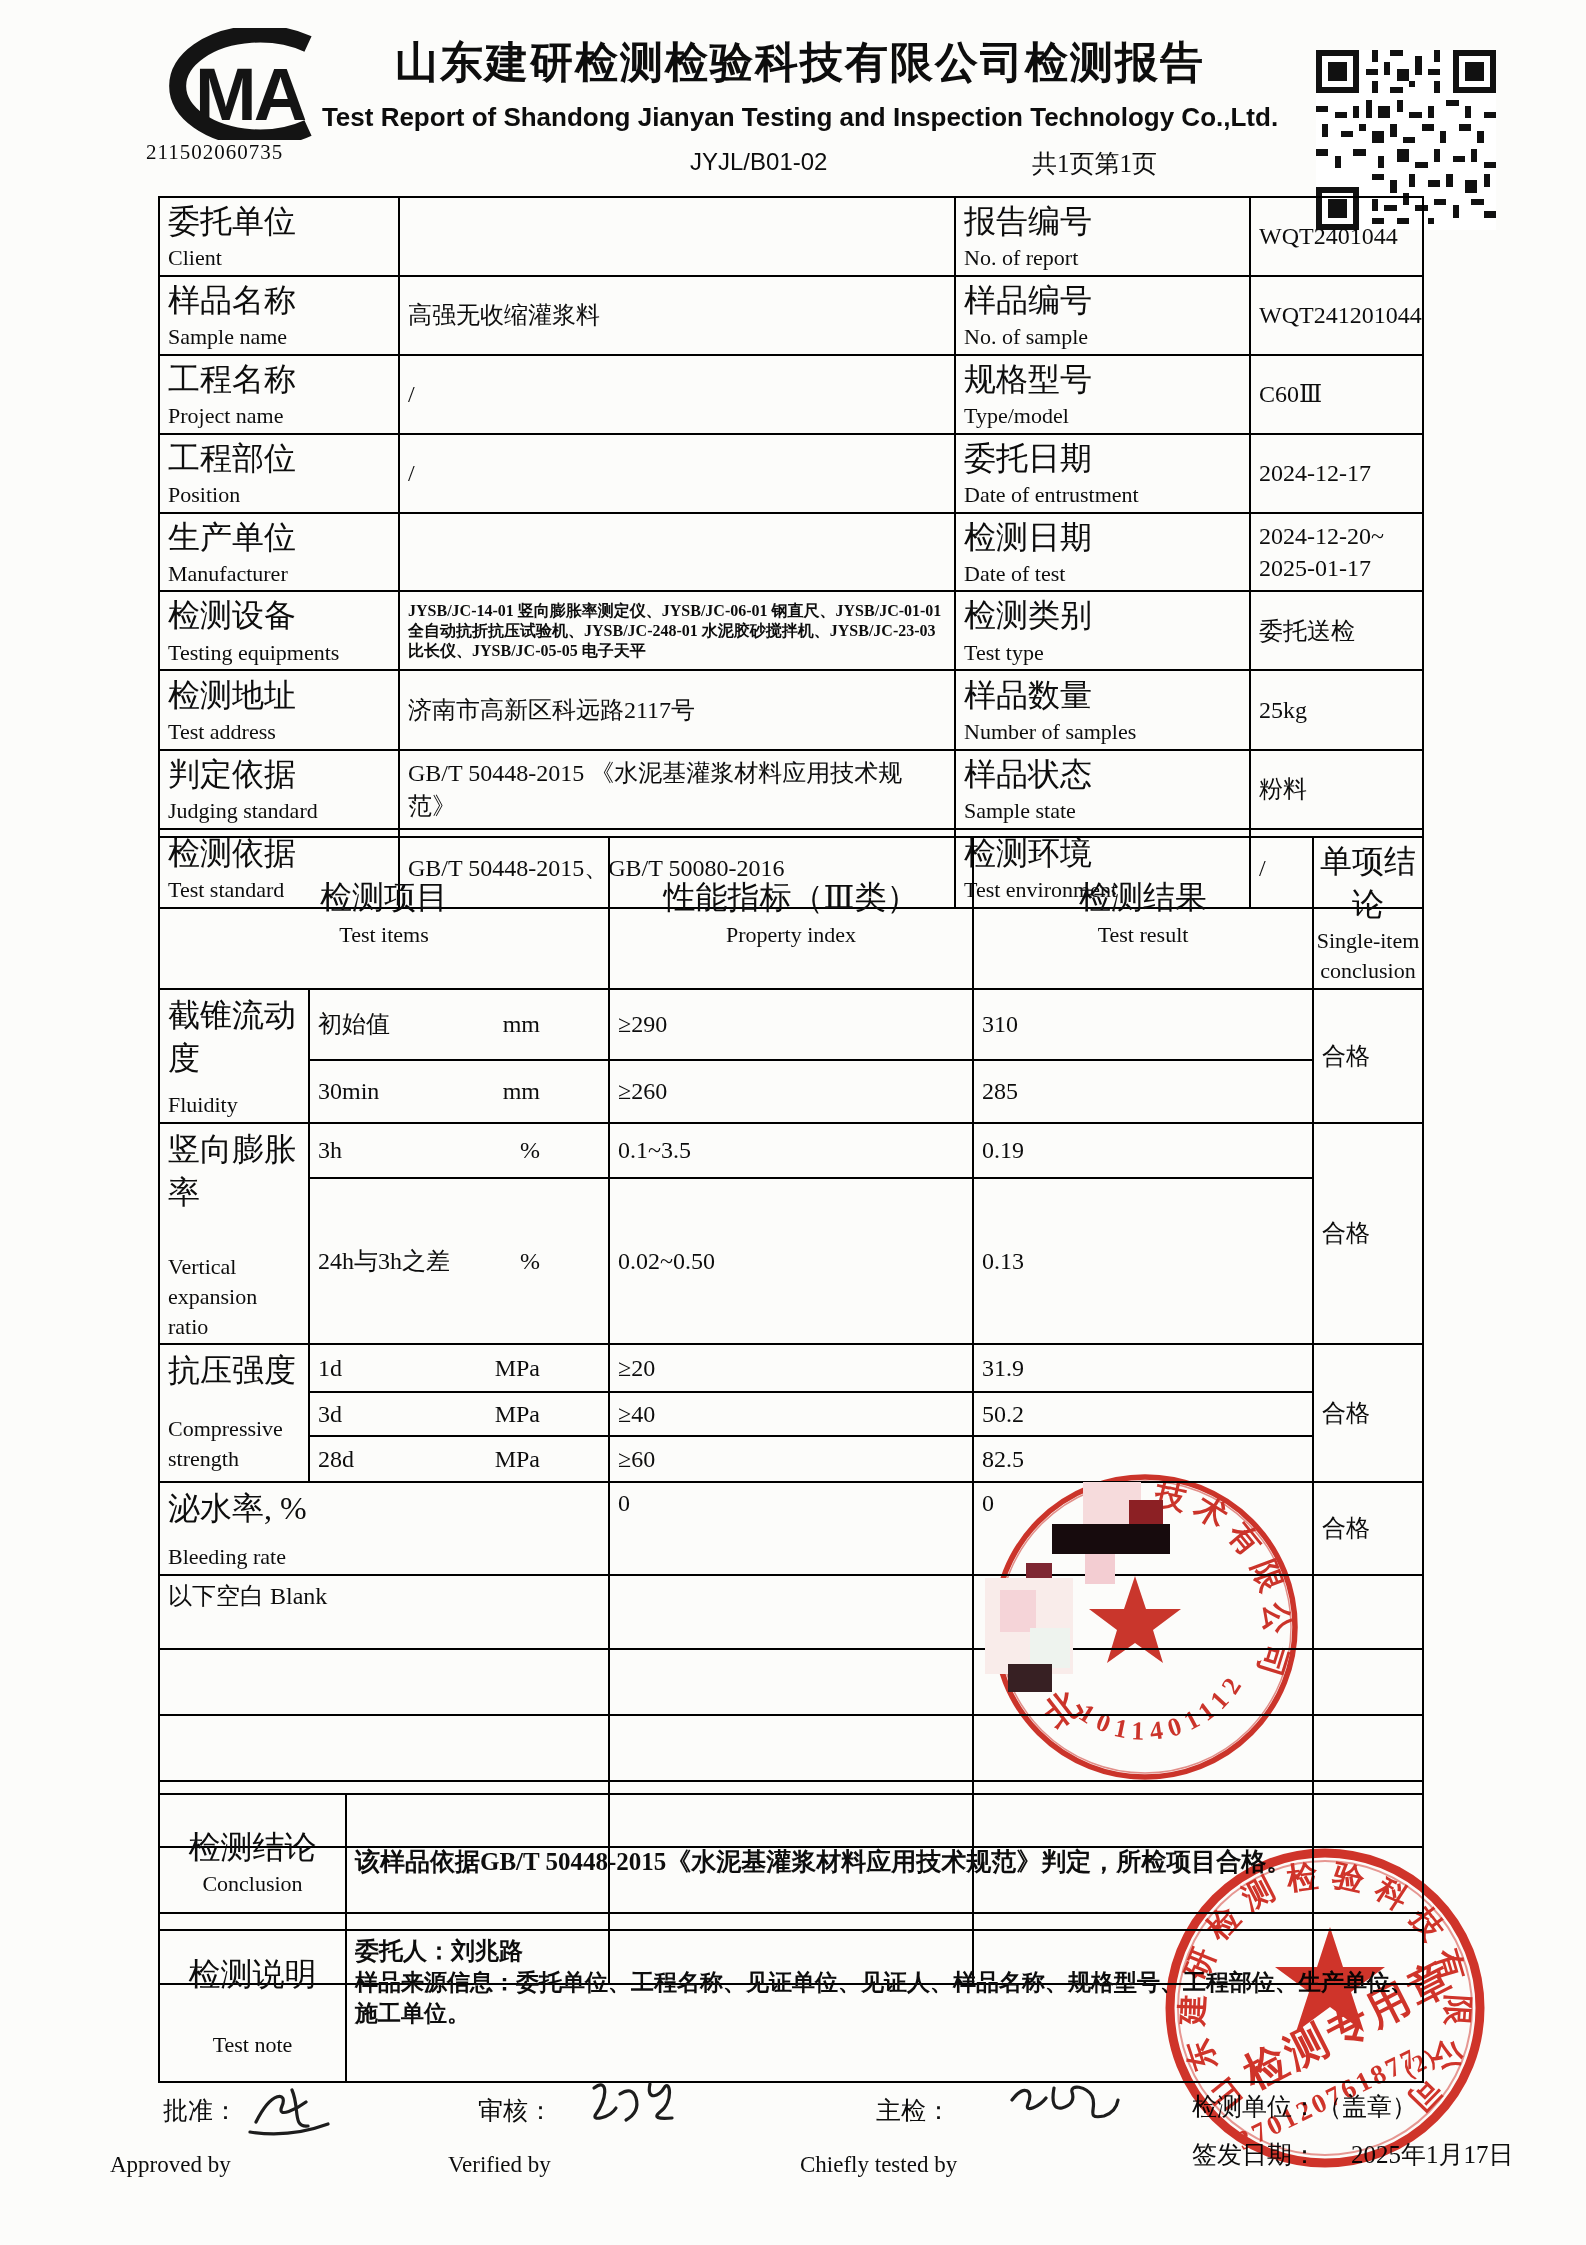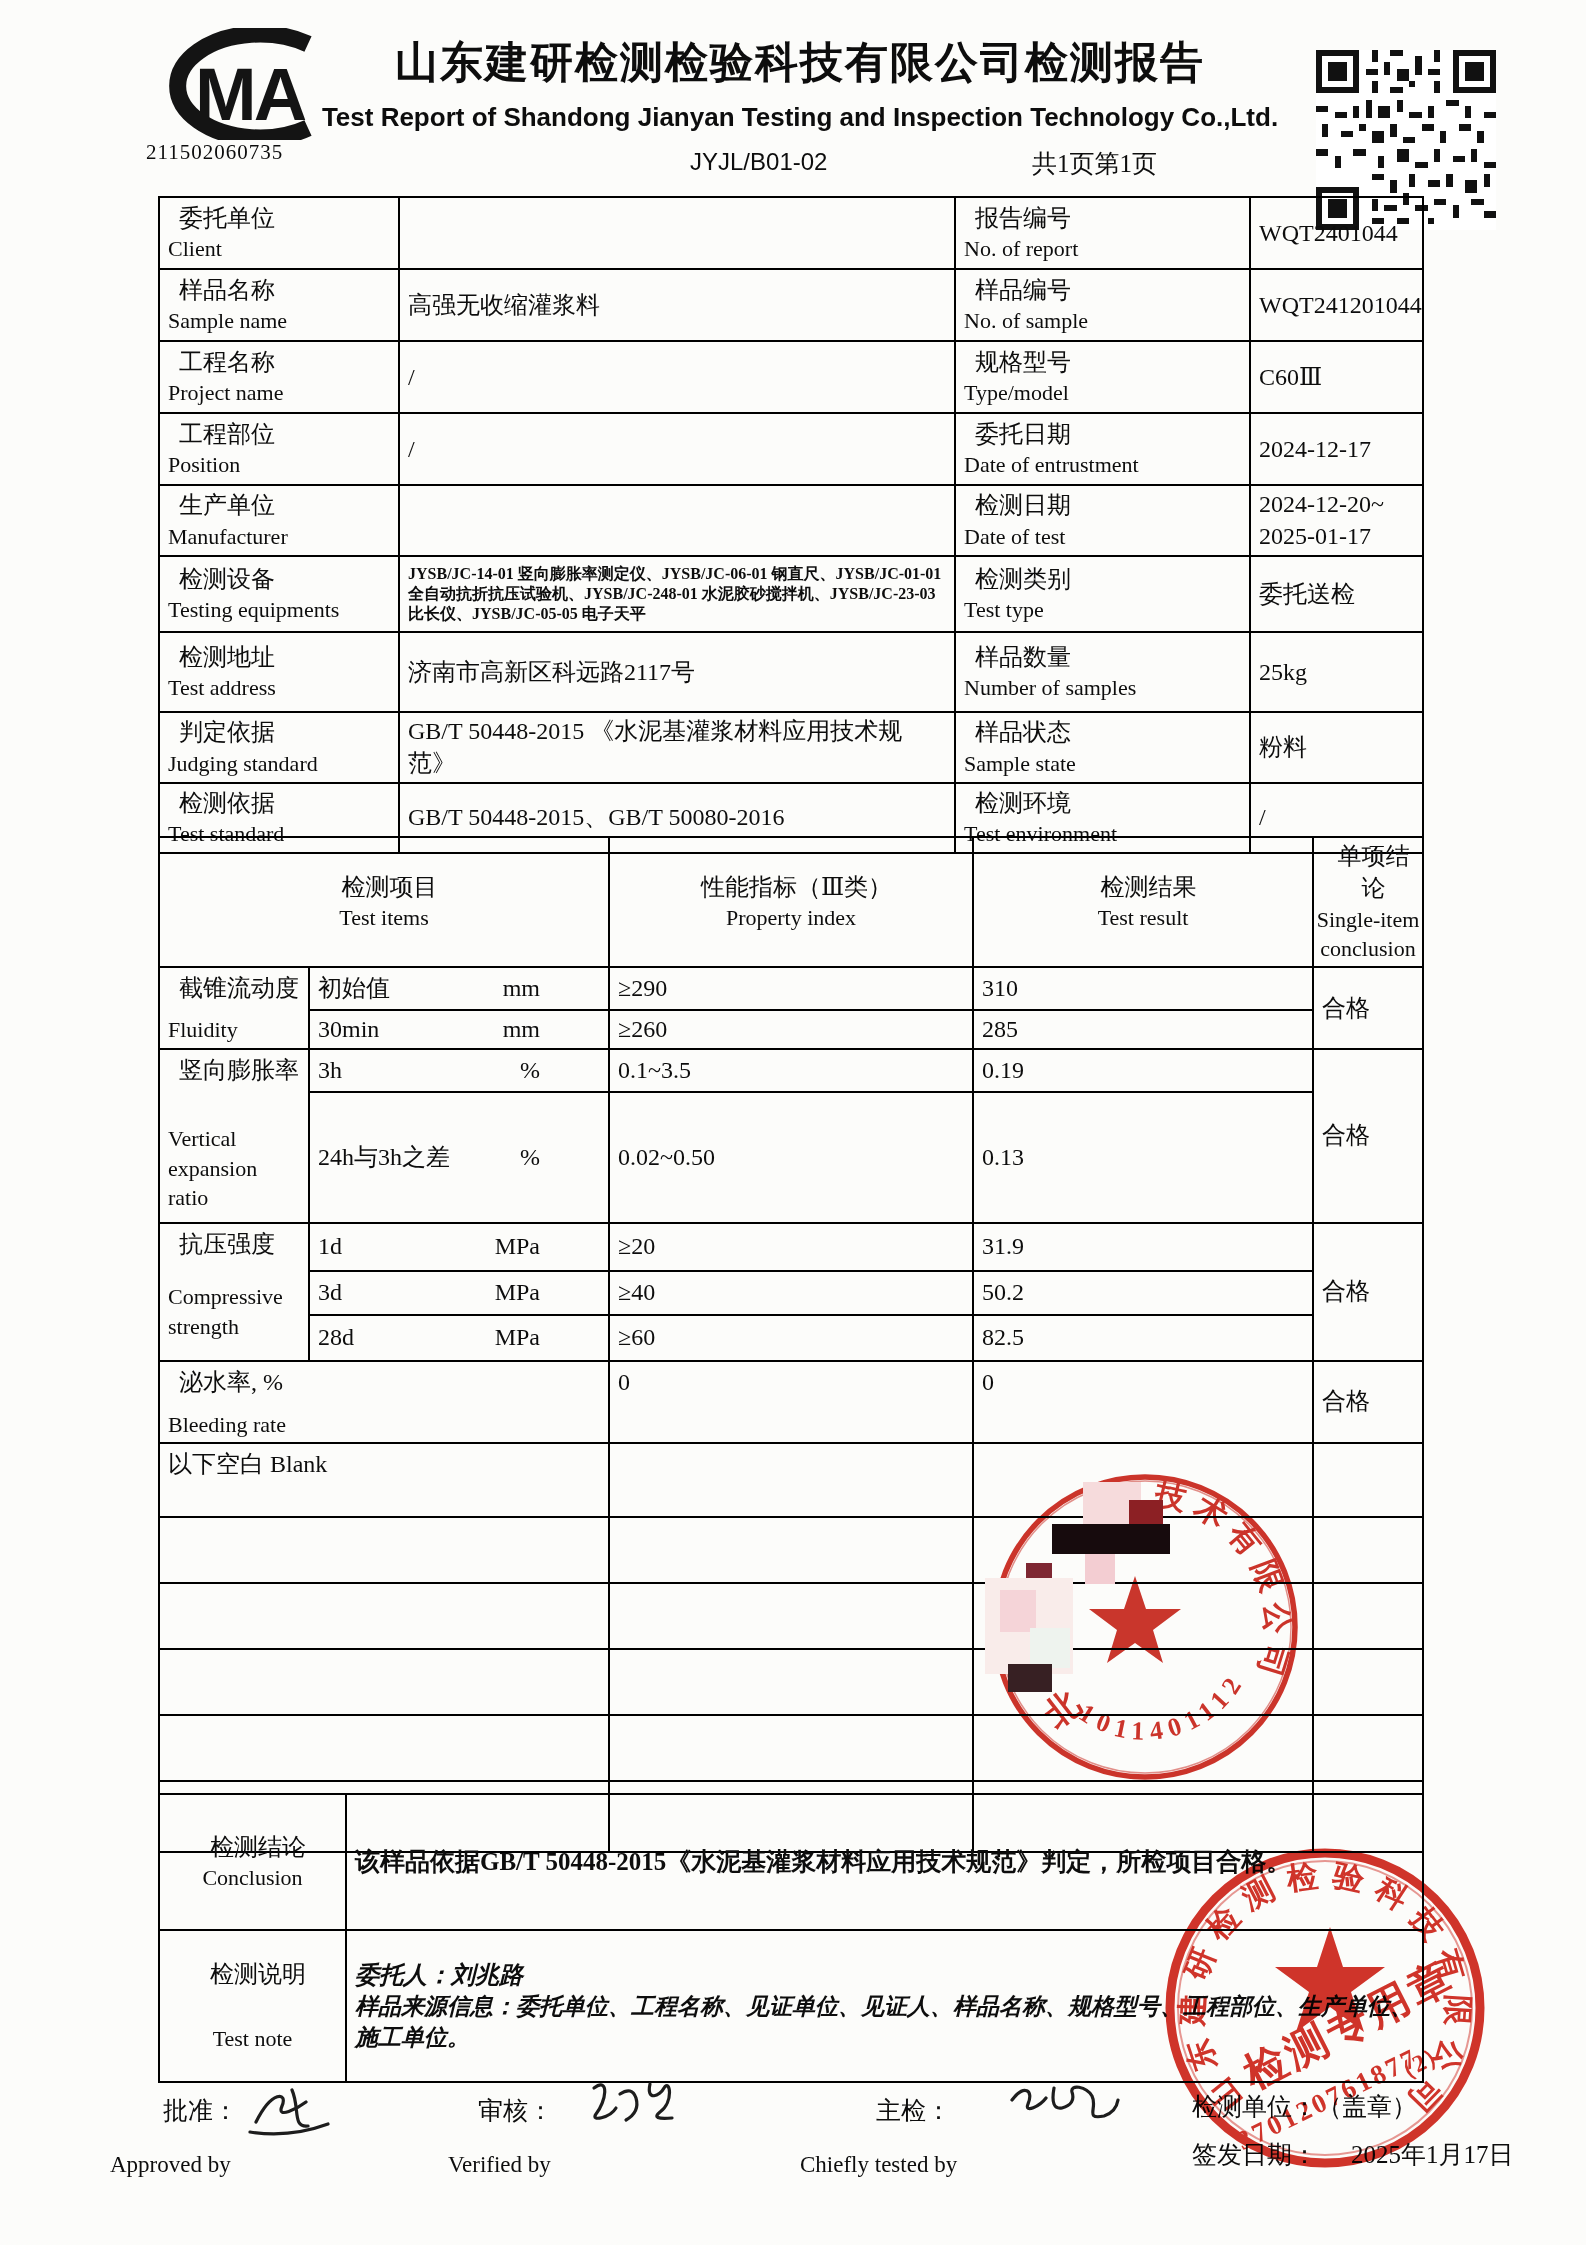--- a/index.html
+++ b/index.html
@@ -2,21 +2,21 @@
 <html><head>
 <meta charset="utf-8">
 <style>
   html,body{margin:0;padding:0;background:#e8e8e6;}
   .page{position:relative;width:1586px;height:2245px;background:#fcfcfa;
         font-family:"Liberation Serif","DejaVu Serif",serif;color:#0d0d0d;overflow:hidden;}
   .abs{position:absolute;}
   table{border-collapse:collapse;table-layout:fixed;}
   td,th{border:2px solid #000;padding:2px 8px;font-size:24px;vertical-align:middle;
         font-weight:normal;text-align:left;line-height:1.35;overflow:hidden;}
-  .cn{font-size:24px;margin-left:11px;}
+  .cn{font-size:32px;}
   .en{font-size:22px;}
   .t-info{left:158px;top:196px;width:1264px;}
   .t-res{left:158px;top:836px;width:1264px;}
   .t-conc{left:158px;top:1793px;width:1264px;}
   .small-val{font-size:16px;font-weight:bold;line-height:1.25;}
   .vtop{vertical-align:top;padding-top:4px;}
   .center{text-align:center;}
   .hdr-title{font-size:43px;font-weight:bold;letter-spacing:2px;
              font-family:"Liberation Serif","DejaVu Serif",serif;}
   .hdr-en{font-size:26px;font-weight:bold;font-family:"Liberation Sans","DejaVu Sans",sans-serif;}
@@ -25,21 +25,21 @@
   .gcell .en{margin-top:10px;}
   .gcell-tall .en{margin-top:38px;}
   .gcell-mid .en{margin-top:22px;}
   .subcell{display:flex;justify-content:space-between;padding-right:60px;}
   .foot-cn{font-size:25px;}
   .foot-en{font-size:23px;margin-top:16px;}
   .sig{stroke:#1d1d1d;stroke-width:3.2;fill:none;stroke-linecap:round;stroke-linejoin:round;}
   .stamp{mix-blend-mode:multiply;opacity:.93;}
   .redbox{position:absolute;}
   .concl-text{font-weight:600;font-size:25px;}
-  .note-flex{display:flex;flex-direction:column;justify-content:center;height:142px;font-weight:600;font-style:italic;}
+  .note-flex{display:flex;flex-direction:column;justify-content:flex-start;height:142px;font-weight:600;}
 </style>
 </head>
 <body>
 
 <div class="page">
 
   <svg class="abs" style="left:148px;top:28px" width="210" height="112" viewBox="0 0 210 112">
     <path d="M 160 16 A 82 52 0 1 0 160 100" fill="none" stroke="#141414" stroke-width="17"></path>
     <text x="47" y="92" font-size="74" font-weight="bold" letter-spacing="-3" font-family="Liberation Sans, DejaVu Sans, sans-serif" fill="#141414">MA</text>
   </svg>

